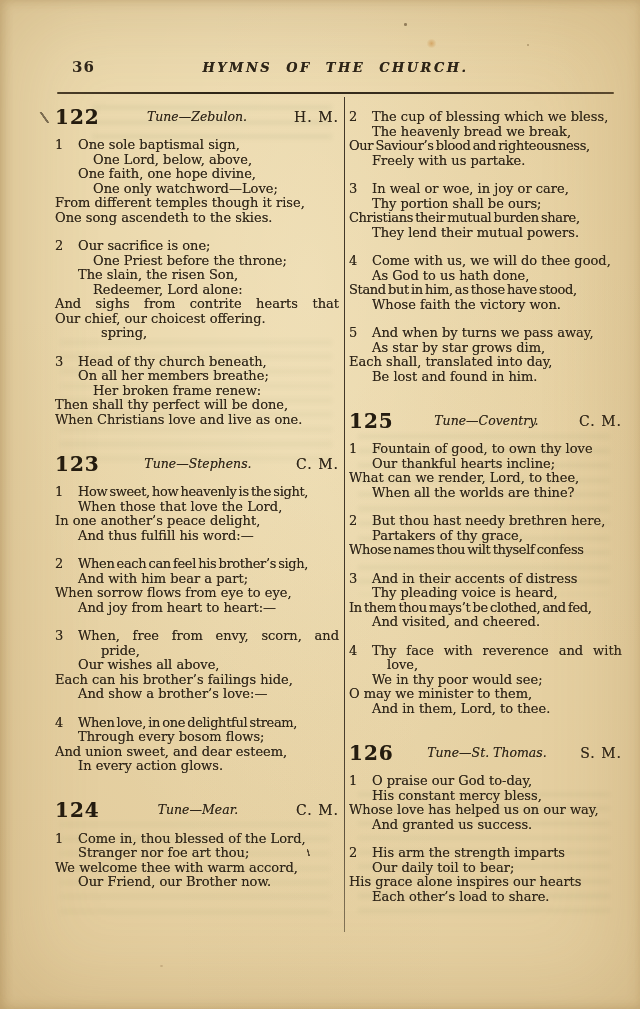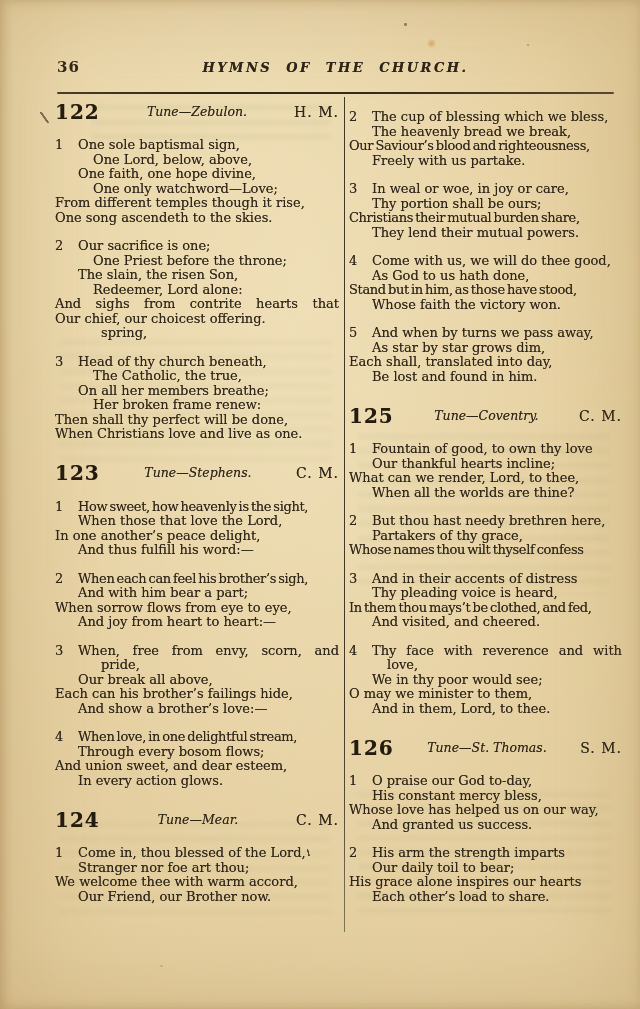--- a/index.html
+++ b/index.html
@@ -19,41 +19,41 @@
   }
   .vignette{
     position:absolute;inset:0;pointer-events:none;
     box-shadow:
       inset 0 0 85px 12px rgba(146,103,45,.22),
       inset 0 0 14px rgba(146,103,45,.16),
       inset 4px 0 10px rgba(120,85,35,.18);
   }
   
   .running-head{position:absolute;left:57px;top:57px;width:557px;text-align:center;}
-  .pageno{position:absolute;left:0;top:1px;font-weight:bold;font-size:15px;letter-spacing:1px;}
+  .pageno{position:absolute;left:15px;top:1px;font-weight:bold;font-size:15px;letter-spacing:1px;}
   .book-title{
     font-weight:bold;font-style:italic;font-size:13px;
     letter-spacing:2.5px;word-spacing:7px;color:#2c2418;
     text-shadow:0 0 .5px rgba(40,30,18,.7);
   }
   .head-rule{
     position:absolute;left:57px;top:92px;width:557px;height:2px;border-radius:1px;
     background:linear-gradient(90deg,#4a3d29,#2f2617 28%,#392f1f 65%,#57472f);
   }
   .col-divider{
     position:absolute;left:344px;top:97px;width:1.4px;height:835px;
     background:linear-gradient(180deg,rgba(52,42,28,.92) 0 72%,rgba(52,42,28,.8) 85%,rgba(52,42,28,.55));
   }
   
   .col{position:absolute;top:96px;font-size:13px;line-height:14.5px;
        text-shadow:0 0 .4px rgba(42,32,20,.55);}
   .col-left{left:55px;width:284px;}
   .col-right{left:349px;width:273px;}
   
-  .hymn-head{display:flex;align-items:center;margin:20px 0 14px;height:24px;}
+  .hymn-head{display:flex;align-items:flex-end;margin:20px 0 14px;height:24px;}
   .col > .hymn-head:first-child{margin-top:4px;}
   .hymn-num{flex:0 0 auto;font-size:20px;font-weight:bold;letter-spacing:1px;color:#241c10;}
   .hymn-tune{flex:1 1 auto;text-align:center;font-style:italic;font-size:12.5px;}
   .hymn-meter{flex:0 0 auto;font-size:14px;letter-spacing:1px;font-weight:500;}
   
   .verse{position:relative;margin:14px 0;}
   .verse:last-child{margin-bottom:0;}
   .vnum{position:absolute;left:0;top:0;}
   .line{min-height:14.5px;white-space:nowrap;}
   .line.i0{padding-left:0;}
@@ -126,21 +126,20 @@
         <div class="line i2">One Priest before the throne;</div>
         <div class="line i1">The slain, the risen Son,</div>
         <div class="line i2">Redeemer, Lord alone:</div>
         <div class="line i0 j">And sighs from contrite hearts that</div>
         <div class="line i0">Our chief, our choicest offering.</div>
         <div class="line i3">spring,</div>
       </div>
       <div class="verse">
         <span class="vnum">3</span>
         <div class="line i1">Head of thy church beneath,</div>
-        <div class="line i2">The Catholic, the true,</div>
         <div class="line i1">On all her members breathe;</div>
         <div class="line i2">Her broken frame renew:</div>
         <div class="line i0">Then shall thy perfect will be done,</div>
         <div class="line i0">When Christians love and live as one.</div>
       </div>
       <div class="hymn-head">
         <span class="hymn-num">123</span>
         <span class="hymn-tune">Tune—Stephens.</span>
         <span class="hymn-meter">C. M.</span>
       </div>
@@ -155,21 +154,21 @@
         <span class="vnum">2</span>
         <div class="line i1 s">When each can feel his brother’s sigh,</div>
         <div class="line i1">And with him bear a part;</div>
         <div class="line i0">When sorrow flows from eye to eye,</div>
         <div class="line i1">And joy from heart to heart:—</div>
       </div>
       <div class="verse">
         <span class="vnum">3</span>
         <div class="line i1 j">When, free from envy, scorn, and</div>
         <div class="line i3">pride,</div>
-        <div class="line i1">Our break all above,</div>
+        <div class="line i1">Our wishes all above,</div>
         <div class="line i0">Each can his brother’s failings hide,</div>
         <div class="line i1">And show a brother’s love:—</div>
       </div>
       <div class="verse">
         <span class="vnum">4</span>
         <div class="line i1 s">When love, in one delightful stream,</div>
         <div class="line i1">Through every bosom flows;</div>
         <div class="line i0">And union sweet, and dear esteem,</div>
         <div class="line i1">In every action glows.</div>
       </div>

